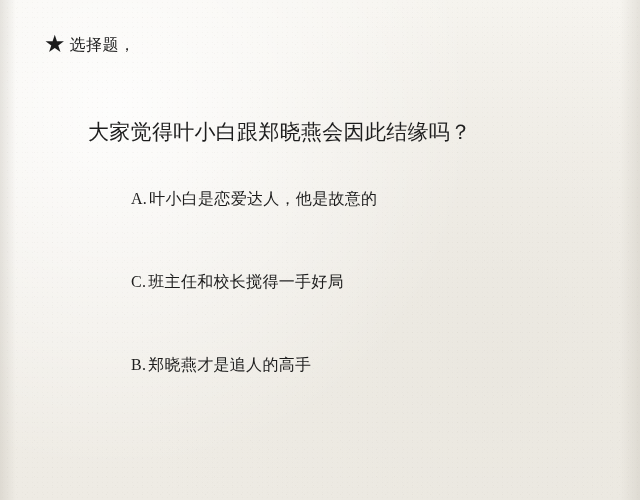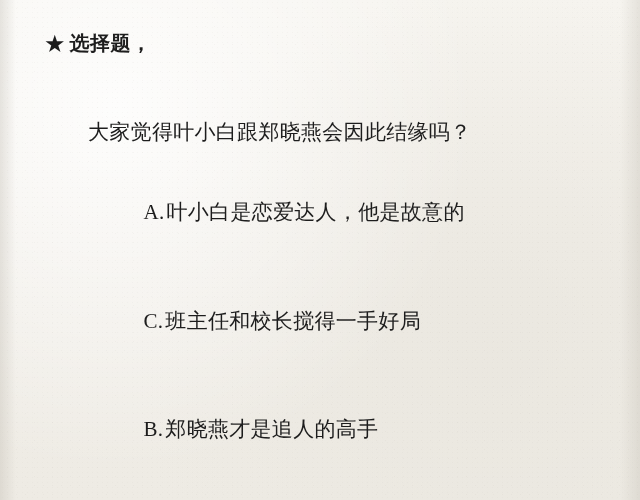--- a/index.html
+++ b/index.html
@@ -61,42 +61,41 @@
     padding-top: 30px;
   }
   .star {
     font-size: 24px;
     line-height: 1;
     color: #1c1c1c;
     position: relative;
     top: 2px;
   }
   .heading-text {
-    font-size: 20px;
+    font-size: 16px;
     color: #1d1d1d;
     letter-spacing: 0.5px;
     line-height: 1.3;
-    font-weight: bold;
   }
   .question-block {
     margin-top: 58px;
     padding-left: 44px;
   }
   .question {
     font-size: 21px;
     color: #1d1d1d;
     line-height: 1.72;
     letter-spacing: 0.3px;
     max-width: 480px;
   }
   .options {
     margin-top: 8px;
   }
   .option {
-    font-size: 21px;
+    font-size: 16px;
     color: #1d1d1d;
     line-height: 1.72;
     letter-spacing: 0.3px;
     max-width: 490px;
     white-space: pre-wrap;
   }
   .option .label {
     margin-right: 2px;
   }
 </style>

